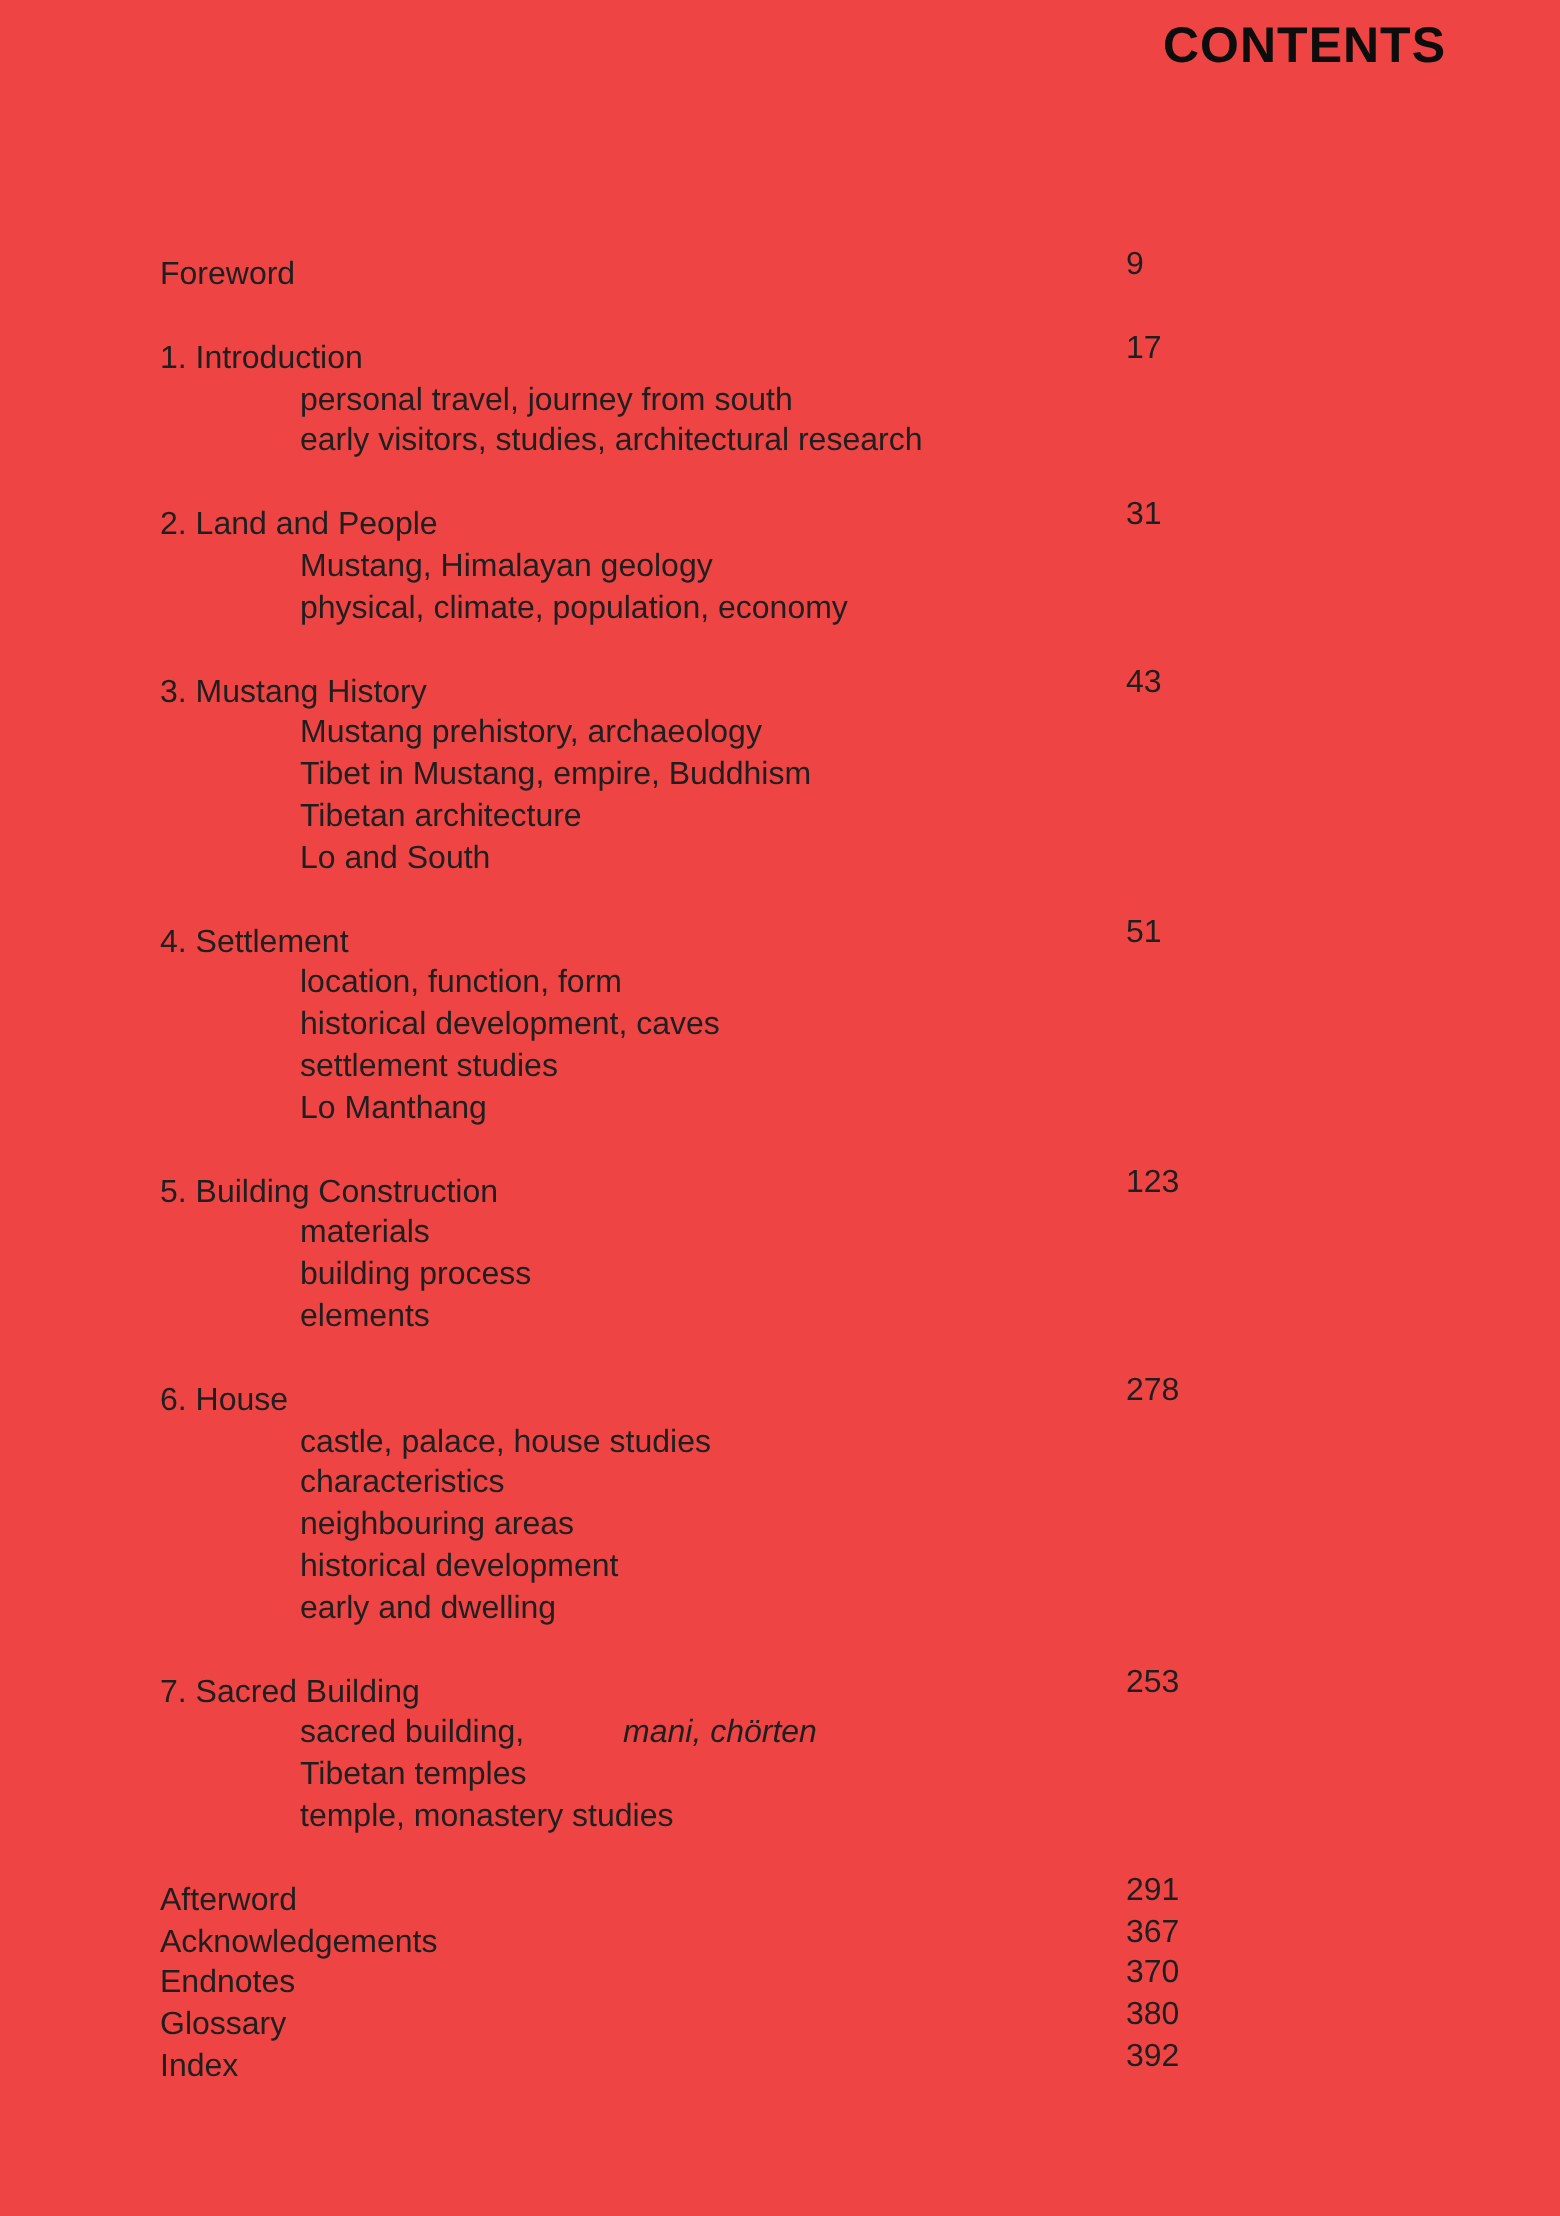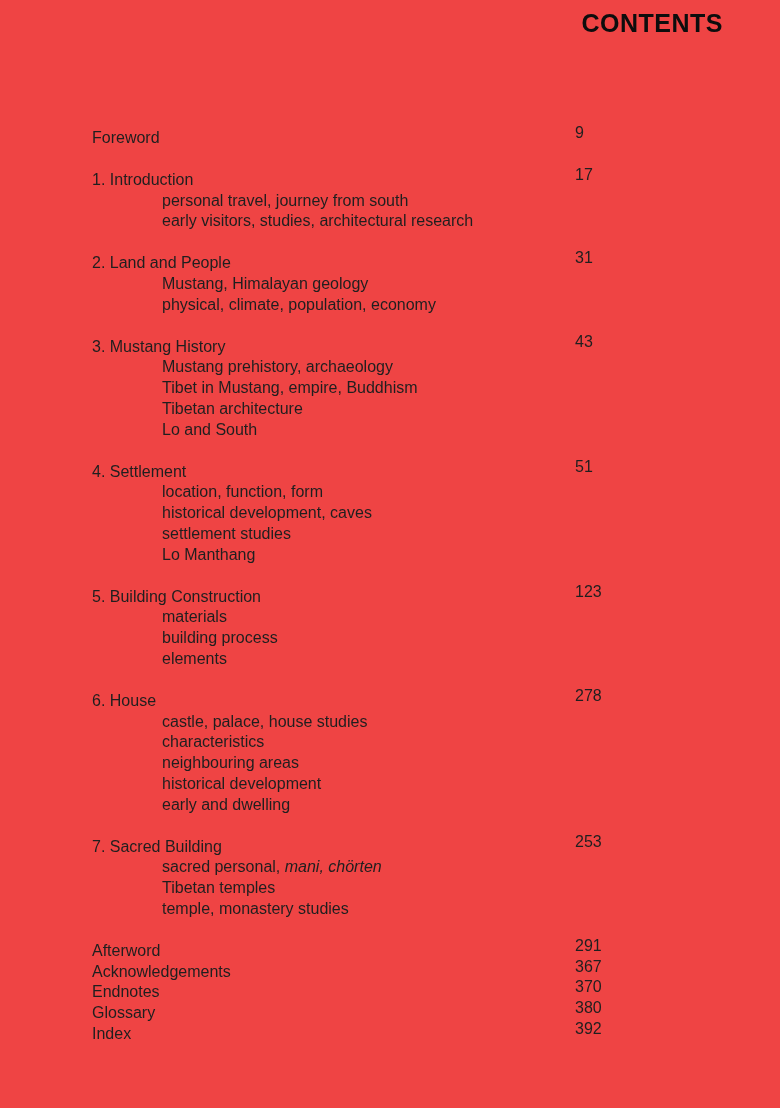--- a/index.html
+++ b/index.html
@@ -24,21 +24,21 @@
     right: 57px;
     margin: 0;
     font-size: 25px;
     line-height: 30px;
     font-weight: 700;
     letter-spacing: 0.5px;
     color: #0d0d0d;
   }
   .toc {
     position: absolute;
-    left: 92px;
+    left: 80px;
     top: 128px;
     width: 628px;
   }
   .toc-block {
     margin: 0 0 21px 0;
   }
   .toc-row {
     display: flex;
     align-items: flex-start;
   }
@@ -47,20 +47,21 @@
     width: 483px;
   }
   .entry-page {
     transform: translateY(-5px);
   }
   .sub-line {
     padding-left: 70px;
   }
   .sub-line em {
     font-style: italic;
+    margin-left: 45px;
   }
   .back-matter {
     margin-top: 0;
   }
   .back-row {
     display: flex;
     align-items: center;
   }
 </style>
 </head>
@@ -131,21 +132,21 @@
           <div class="sub-line">characteristics</div>
           <div class="sub-line">neighbouring areas</div>
           <div class="sub-line">historical development</div>
           <div class="sub-line">early and dwelling</div>
         </section>
         <section class="toc-block">
           <div class="toc-row">
             <span class="entry-label">7. Sacred Building</span>
             <span class="entry-page">253</span>
           </div>
-          <div class="sub-line"><span>sacred personal, </span><em>mani, chörten</em></div>
+          <div class="sub-line"><span>sacred building, </span><em>mani, chörten</em></div>
           <div class="sub-line">Tibetan temples</div>
           <div class="sub-line">temple, monastery studies</div>
         </section>
       </div>
     <div class="back-matter">
         <div class="back-row">
           <span class="entry-label">Afterword</span>
           <span class="entry-page">291</span>
         </div>
         <div class="back-row">

